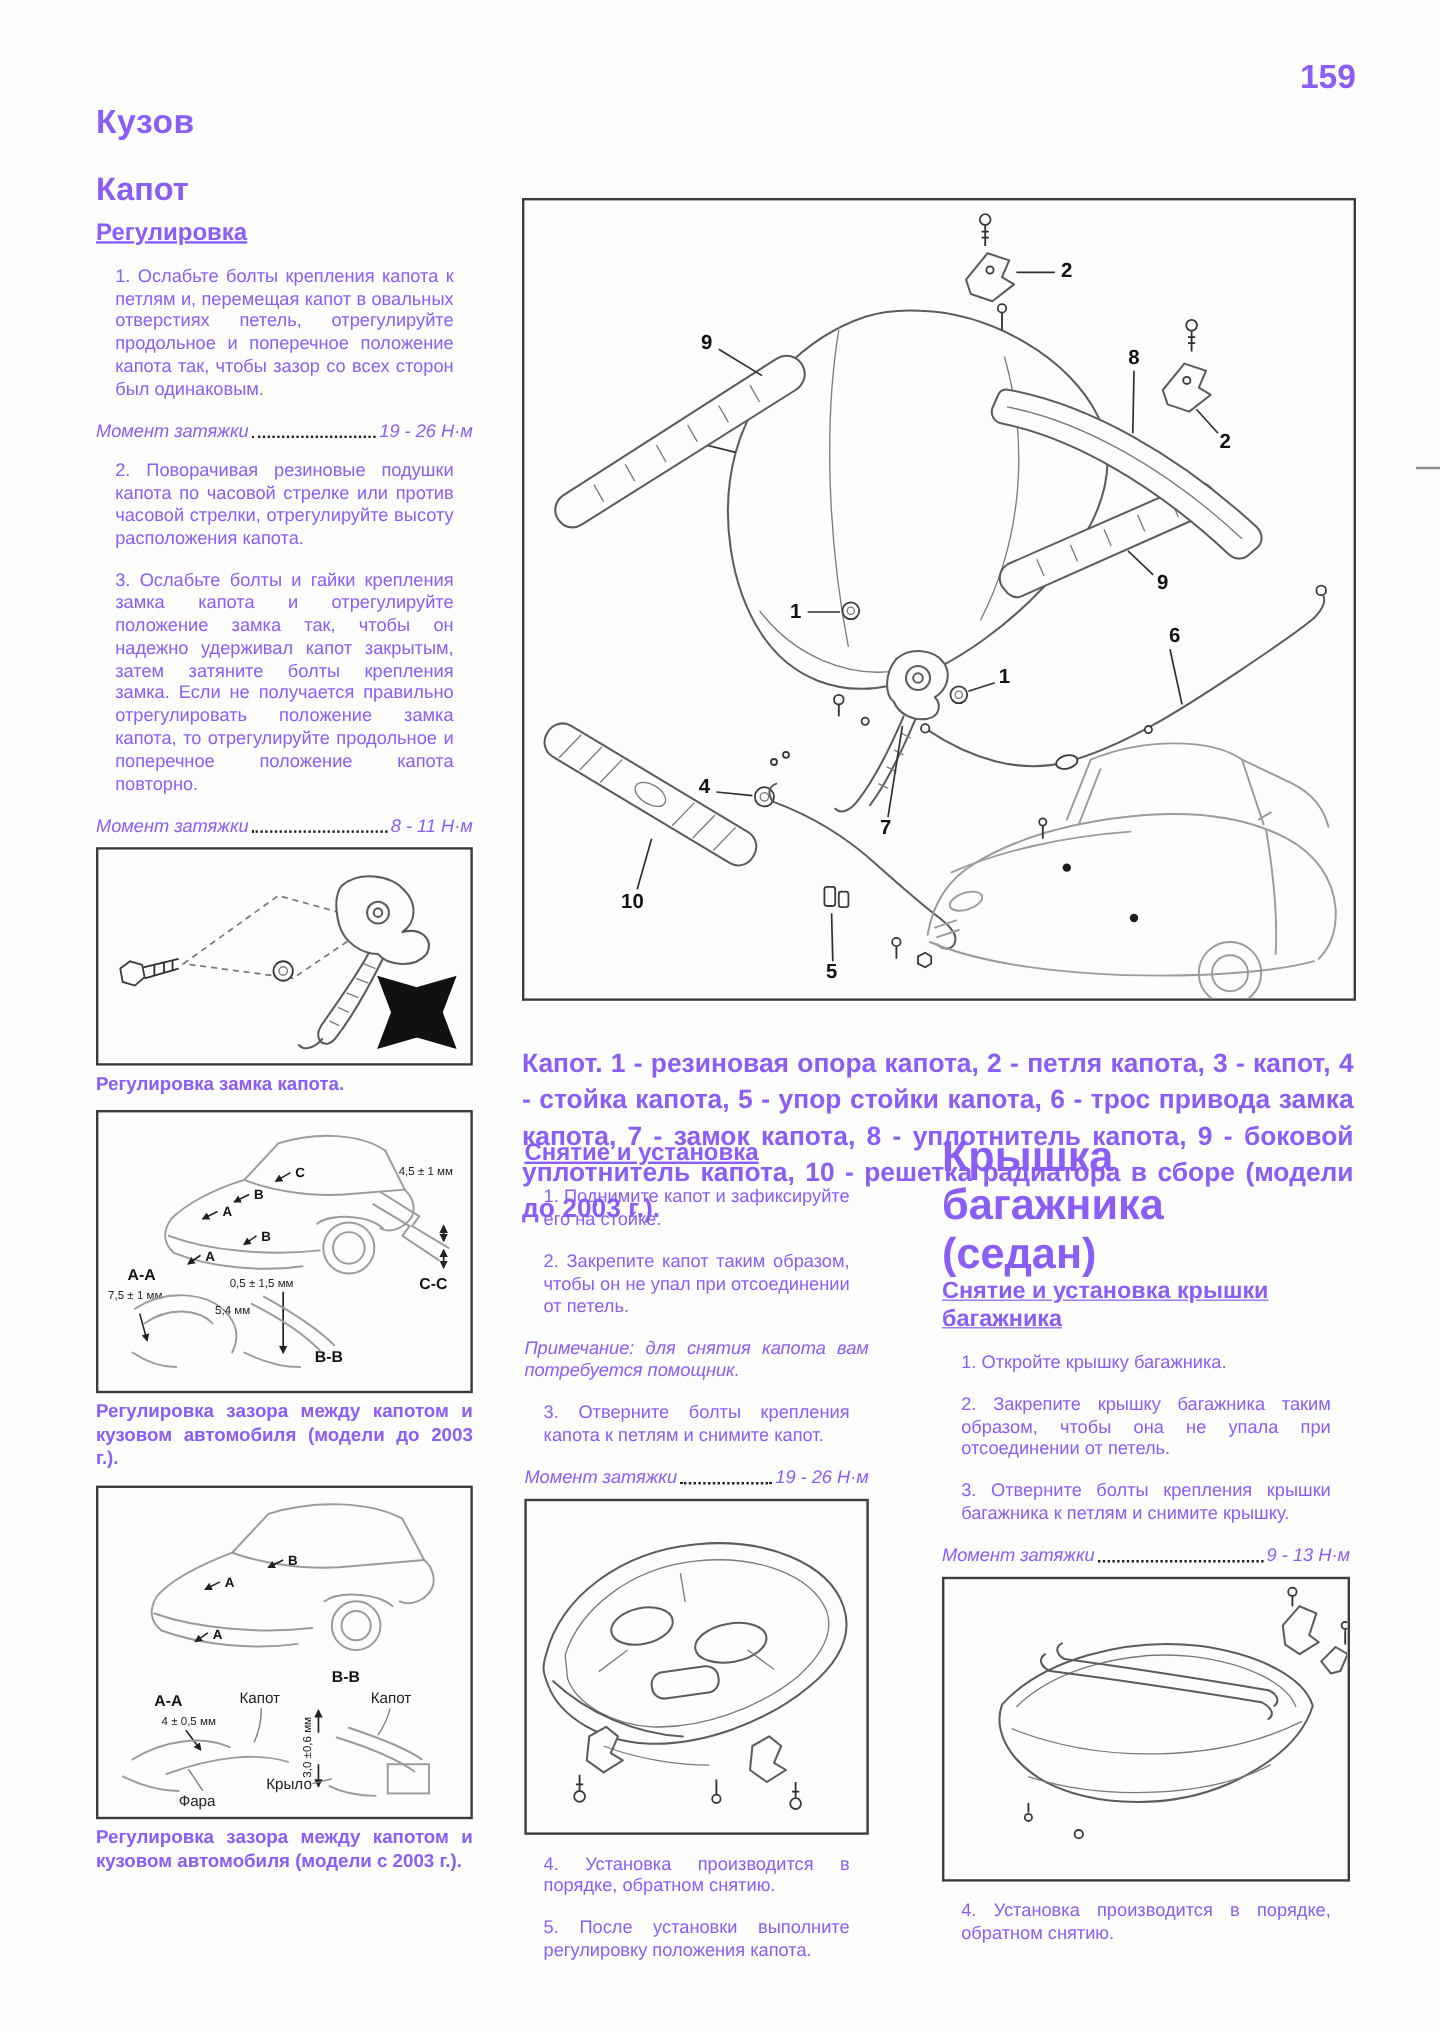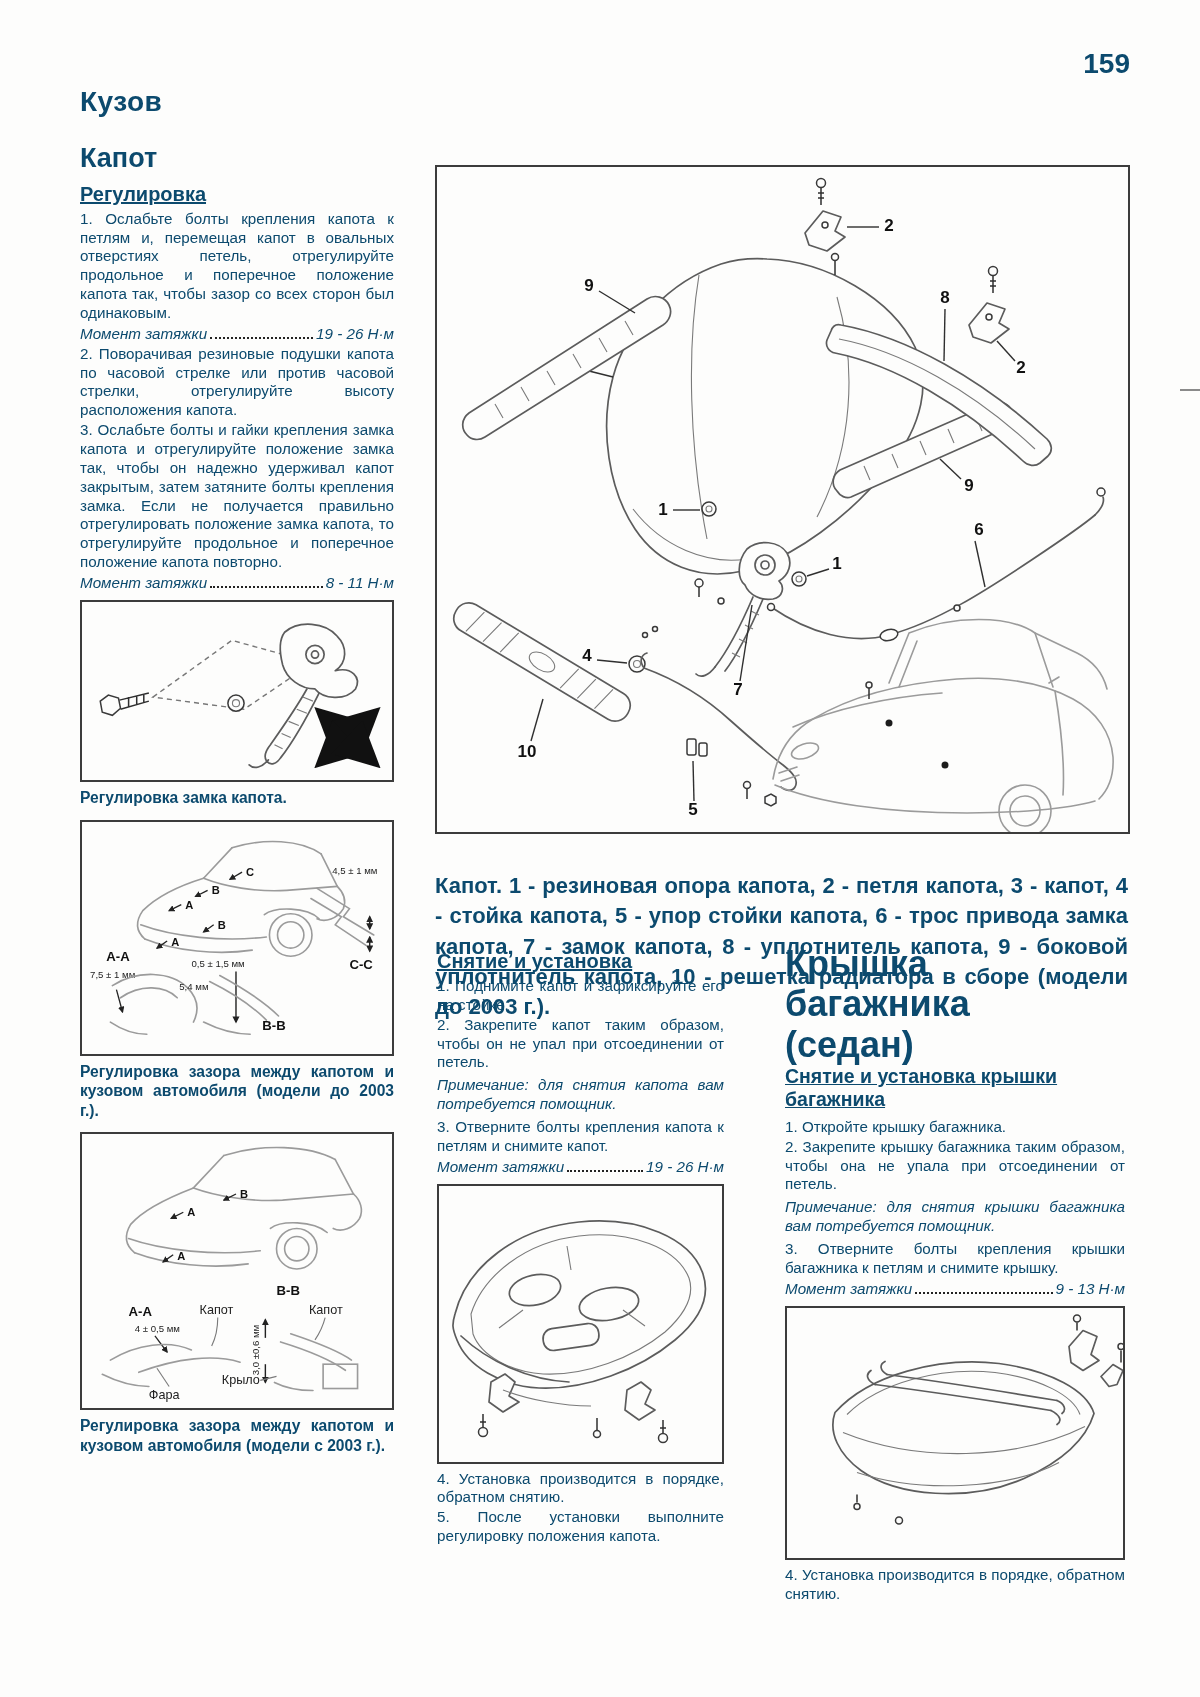--- a/index.html
+++ b/index.html
@@ -1,37 +1,37 @@
 <!DOCTYPE html>
 <html><head>
 <meta charset="utf-8">
 <style>
   html,body{margin:0;padding:0;background:#e8e8e8;}
   .page{
     position:relative;width:1200px;height:1697px;margin:0 auto;
-    background:#fdfdfc;color:#0c4a6e;
+    background:#fdfdfc;color:#8b5cf6;
     font-family:"Liberation Sans","DejaVu Sans",sans-serif;
     overflow:hidden;
   }
   .pagenum{position:absolute;left:1020px;top:48px;width:110px;text-align:right;
     font-size:28px;font-weight:bold;}
   .edge-mark{position:absolute;left:1180px;top:389px;width:20px;height:2px;background:#8a8a8a;}
 
   
   .col-left{position:absolute;left:80px;top:88px;width:314px;}
   .col-mid{position:absolute;left:437px;top:950px;width:287px;}
   .col-right{position:absolute;left:785px;top:944px;width:340px;}
 
   h1{font-size:28px;line-height:1;margin:0 0 28px 0;font-weight:bold;letter-spacing:.5px;}
   h2{font-size:27px;line-height:1.1;margin:0 0 9px 0;font-weight:bold;}
   h3{font-size:20px;line-height:1.15;margin:0 0 4px 0;font-weight:bold;text-decoration:underline;}
   .h-big{font-size:36px;line-height:1.12;margin:0 0 0 0;font-weight:bold;}
   .h-sub{font-size:19.5px;line-height:1.18;margin:0 0 7px 0;font-weight:bold;max-width:305px;}
 
-  p.body{font-size:15.2px;line-height:1.24;text-align:justify;margin:0;}
+  p.body{font-size:15.2px;line-height:1.24;text-align:justify;margin:16px;}
   p.body + p.body{margin-top:1px;}
   .torque{display:flex;align-items:flex-end;font-style:italic;font-size:15.2px;margin:2px 0 3px 0;text-align:right;}
   .tq-label{white-space:nowrap;}
   .tq-value{white-space:nowrap;}
   .tq-dots{flex:1 1 auto;border-bottom:2px dotted #222;margin:0 3px 3px 3px;min-width:12px;}
 
   .note{font-style:italic;font-size:15.2px;line-height:1.24;text-align:justify;margin:4px 0;}
   .note-label{}
 
   .figure{border:2px solid #3c3c3c;background:#fdfdfc;margin:9px 0 6px 0;overflow:hidden;}
@@ -379,21 +379,20 @@
     </div>
     <p class="body">4. Установка производится в порядке, обратном снятию.</p>
     <p class="body">5. После установки выполните регулировку положения капота.</p>
   </div>
 
   <div class="col-right">
     <h2 class="h-big" style="max-width:300px;">Крышка багажника (седан)</h2>
     <h3 class="h-sub">Снятие и установка крышки багажника</h3>
     <p class="body">1. Откройте крышку багажника.</p>
     <p class="body">2. Закрепите крышку багажника таким образом, чтобы она не упала при отсоединении от петель.</p>
-    <p class="note"><span class="note-label">Примечание:</span><span> для снятия крышки багажника вам потребуется помощник.</span></p>
     <p class="body">3. Отверните болты крепления крышки багажника к петлям и снимите крышку.</p>
     <div class="torque">
       <span class="tq-label">Момент затяжки</span>
       <span class="tq-dots"></span>
       <span class="tq-value">9 - 13 Н·м</span>
     </div>
 
     <div class="figure" style="height:250px;">
       <svg viewBox="0 0 336 245" width="336" height="250">
         <path class="part" d="M48,102 C82,64 152,46 212,53 C264,60 300,80 307,103 C299,129 277,150 237,168 C182,192 110,186 74,160 C52,144 41,122 48,102 Z"></path>

